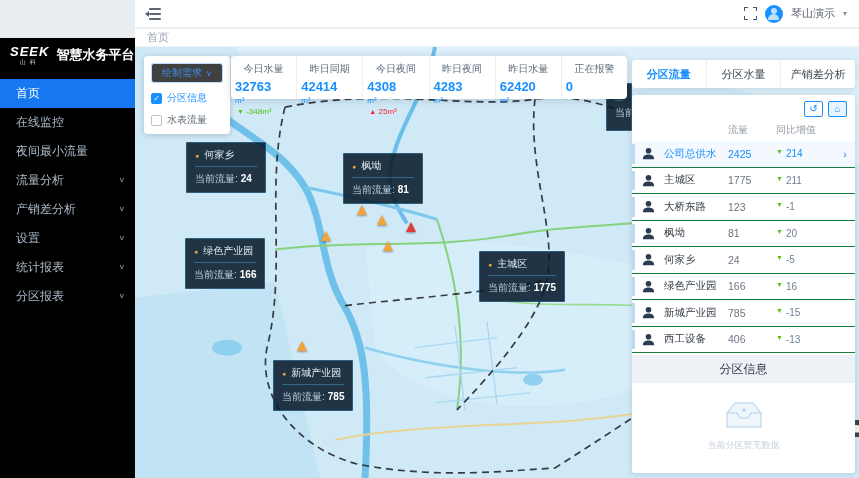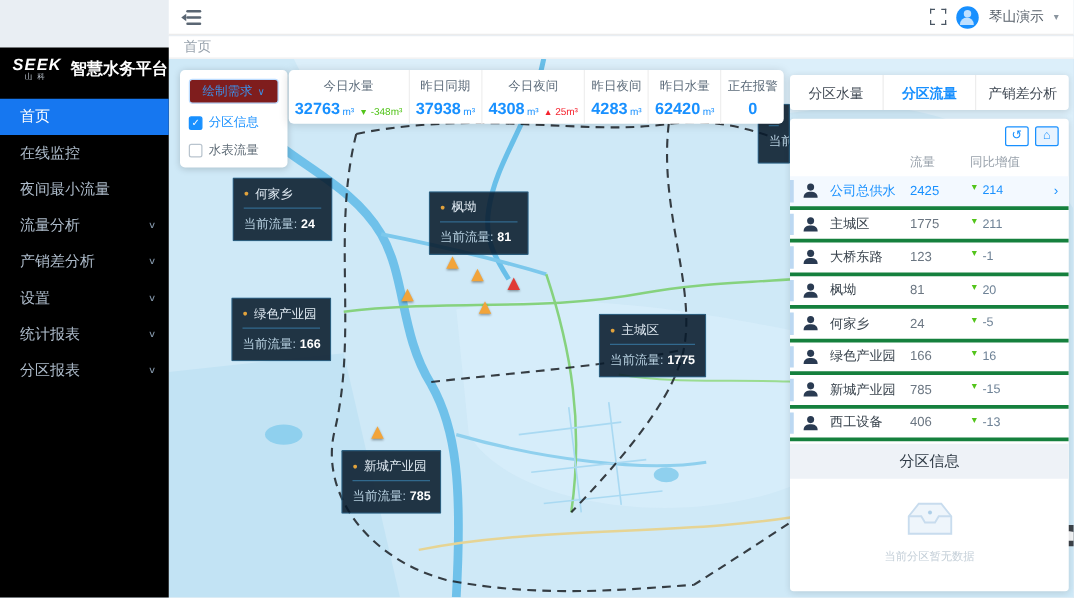--- a/index.html
+++ b/index.html
@@ -63,35 +63,35 @@
     padding-bottom:4px; border-bottom:1px solid rgba(70,170,230,.45); white-space:nowrap; }
   .tooltip .tt-dot { color:#e2a33c; font-size:7px; line-height:1; }
   .tooltip .tt-body { margin-top:5px; font-size:10px; color:#b9d2e2; white-space:nowrap; }
   .tooltip .tt-val { color:#fff; font-weight:bold; margin-left:3px; }
   .tooltip.clipped { width:26px; overflow:hidden; }
 
   
   .layer-panel { position:absolute; left:9px; top:9px; width:86px; background:#fff; border-radius:4px;
     box-shadow:0 1px 6px rgba(0,0,0,.18); padding:7px; z-index:6; }
   .layer-btn { display:flex; align-items:center; justify-content:center; gap:4px; height:20px;
-    background:#7f1d1d; border:1px solid #bcdcff; border-radius:3px; color:#3d8fe8; font-size:10px; cursor:pointer; }
+    background:#404040; border:1px solid #bcdcff; border-radius:3px; color:#3d8fe8; font-size:10px; cursor:pointer; }
   .layer-opt { display:flex; align-items:center; gap:5px; margin-top:8px; font-size:10px; cursor:pointer; }
   .cbx { width:11px; height:11px; border-radius:2px; border:1px solid #b9c4ce; background:#fff;
     display:flex; align-items:center; justify-content:center; font-size:8px; color:#fff; }
   .layer-opt.on .cbx { background:#1890ff; border-color:#1890ff; }
   .layer-opt.on .opt-label { color:#1890ff; }
   .layer-opt .opt-label { color:#5d6a75; }
 
   
   .stats { position:absolute; left:96px; top:9px; width:396px; height:43px; background:#fff;
     border-radius:4px; box-shadow:0 1px 8px rgba(0,0,0,.15); display:flex; z-index:6; }
   .stat { flex:1 1 auto; padding:6px 4px 0 4px; text-align:center; border-right:1px solid #efefef; min-width:0; }
   .stat:last-child { border-right:none; }
   .stat-label { font-size:10px; color:#5c6b7a; margin-bottom:3px; white-space:nowrap; }
-  .stat-line { display:flex; align-items:flex-end; justify-content:center; gap:2px; white-space:nowrap; }
+  .stat-line { display:flex; align-items:flex-start; justify-content:center; gap:2px; white-space:nowrap;flex-direction:column; }
   .stat-value { font-size:13px; font-weight:bold; color:#1890ff; }
   .stat-unit { font-size:8px; color:#1890ff; }
   .stat-delta { font-size:8px; margin-left:2px; }
   .d-down { color:#52c41a; } .d-up { color:#f5222d; }
   .d-arrow { font-size:7px; }
 
   
   .map-tools { position:absolute; left:673px; top:373px; height:17px; display:flex; align-items:center; gap:4px;
     background:rgba(35,38,43,.85); border-radius:2px; padding:0 5px; z-index:7; }
   .mt-cross { width:11px; height:11px; position:relative; cursor:pointer; }
@@ -112,21 +112,21 @@
   .panel { position:absolute; left:632px; top:95px; width:223px; height:378px; background:#fff; z-index:20;
     border-radius:3px; box-shadow:0 1px 6px rgba(0,0,0,.12); overflow:hidden; }
   .panel-tools { display:flex; justify-content:flex-end; gap:5px; padding:6px 8px 2px 8px; }
   .tool-btn { width:19px; height:16px; border:1px solid #1890ff; border-radius:2px; color:#1890ff;
     font-size:10px; line-height:14px; text-align:center; cursor:pointer; background:#fff; }
   .tool-btn.fill { background:#e8f3ff; }
 
   .tbl-head { display:flex; align-items:center; height:22px; font-size:10px; color:#98a1ab; padding-left:32px; }
   .th-name { width:64px;margin-top:47px; } .th-flow { width:48px; } .th-delta { flex:1; }
 
-  .row { position:relative; display:flex; align-items:center; height:26.5px; border-bottom:3px solid #15803d;
+  .row { position:relative; display:flex; align-items:center; height:26.5px; border-bottom:1px solid #15803d;
     padding-left:9px; cursor:pointer; }
   .row::before { content:""; position:absolute; left:0; top:3px; bottom:3px; width:3px; background:#bcd8f2; }
   .row.hl { background:#f3f9ff; }
   .p-icon { width:15px; height:15px; margin-right:8px; flex:0 0 auto; }
   .row-name { width:64px; font-size:10.5px; color:#38424c; white-space:nowrap; overflow:hidden; }
   .row-flow { width:48px; font-size:10.5px; color:#6b7682; }
   .row-delta { flex:1; font-size:10px; color:#6e8296; display:flex; align-items:flex-start; gap:3px; }
   .row-delta .d-arrow { color:#52c41a; font-size:7px; }
   .row .r-chev { width:12px; color:#1890ff; font-size:11px; visibility:hidden; }
   .row.hl .r-chev { visibility:visible; }
@@ -315,21 +315,21 @@
         <div class="stat-label">今日水量</div>
         <div class="stat-line">
           <span class="stat-value">32763</span>
           <span class="stat-unit">m³</span>
           <span class="stat-delta d-down"><span class="d-arrow">▼</span> <span>-348m³</span></span>
         </div>
       </div>
       <div class="stat">
         <div class="stat-label">昨日同期</div>
         <div class="stat-line">
-          <span class="stat-value">37938</span>
+          <span class="stat-value">42414</span>
           <span class="stat-unit">m³</span>
         </div>
       </div>
       <div class="stat">
         <div class="stat-label">今日夜间</div>
         <div class="stat-line">
           <span class="stat-value">4308</span>
           <span class="stat-unit">m³</span>
           <span class="stat-delta d-up"><span class="d-arrow">▲</span> <span>25m³</span></span>
         </div>
@@ -358,25 +358,25 @@
 
     <div class="map-tools">
       <div class="mt-cross"></div>
       <div class="mt-sq"></div>
       <div class="mt-tick"></div>
       <div class="mt-poly"></div>
     </div>
   </div>
 
   <div class="tabbar">
+    <div class="tab active">
+        <span>分区流量</span>
+      </div>
     <div class="tab">
         <span>分区水量</span>
-      </div>
-    <div class="tab active">
-        <span>分区流量</span>
       </div>
     <div class="tab">
         <span>产销差分析</span>
       </div>
   </div>
 
   <div class="panel">
     <div class="panel-tools">
       <div class="tool-btn"><span>↺</span></div>
       <div class="tool-btn fill"><span>⌂</span></div>

